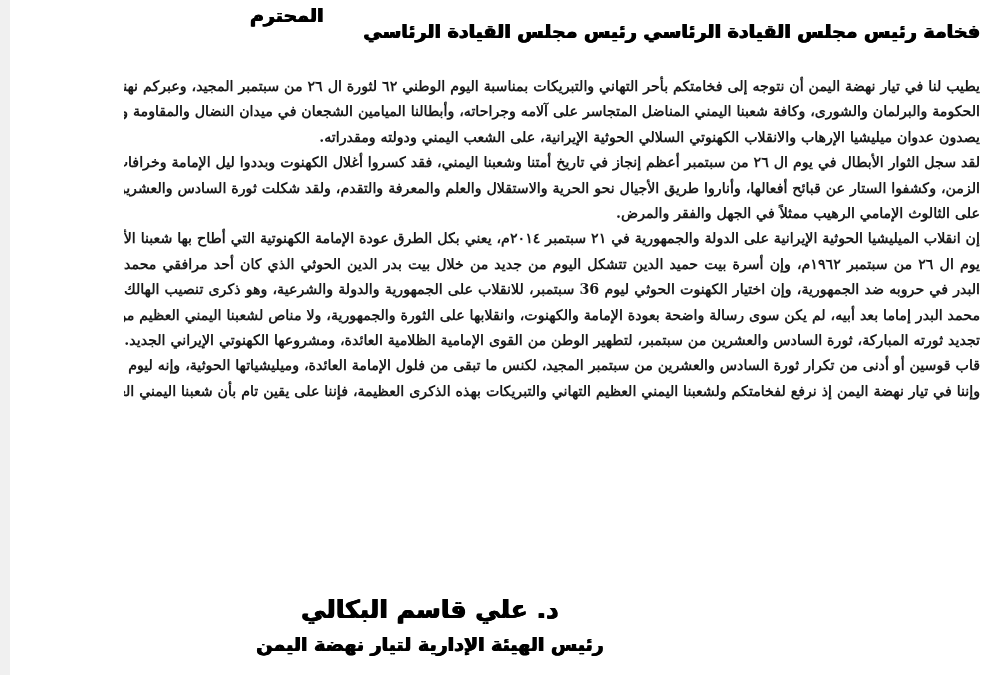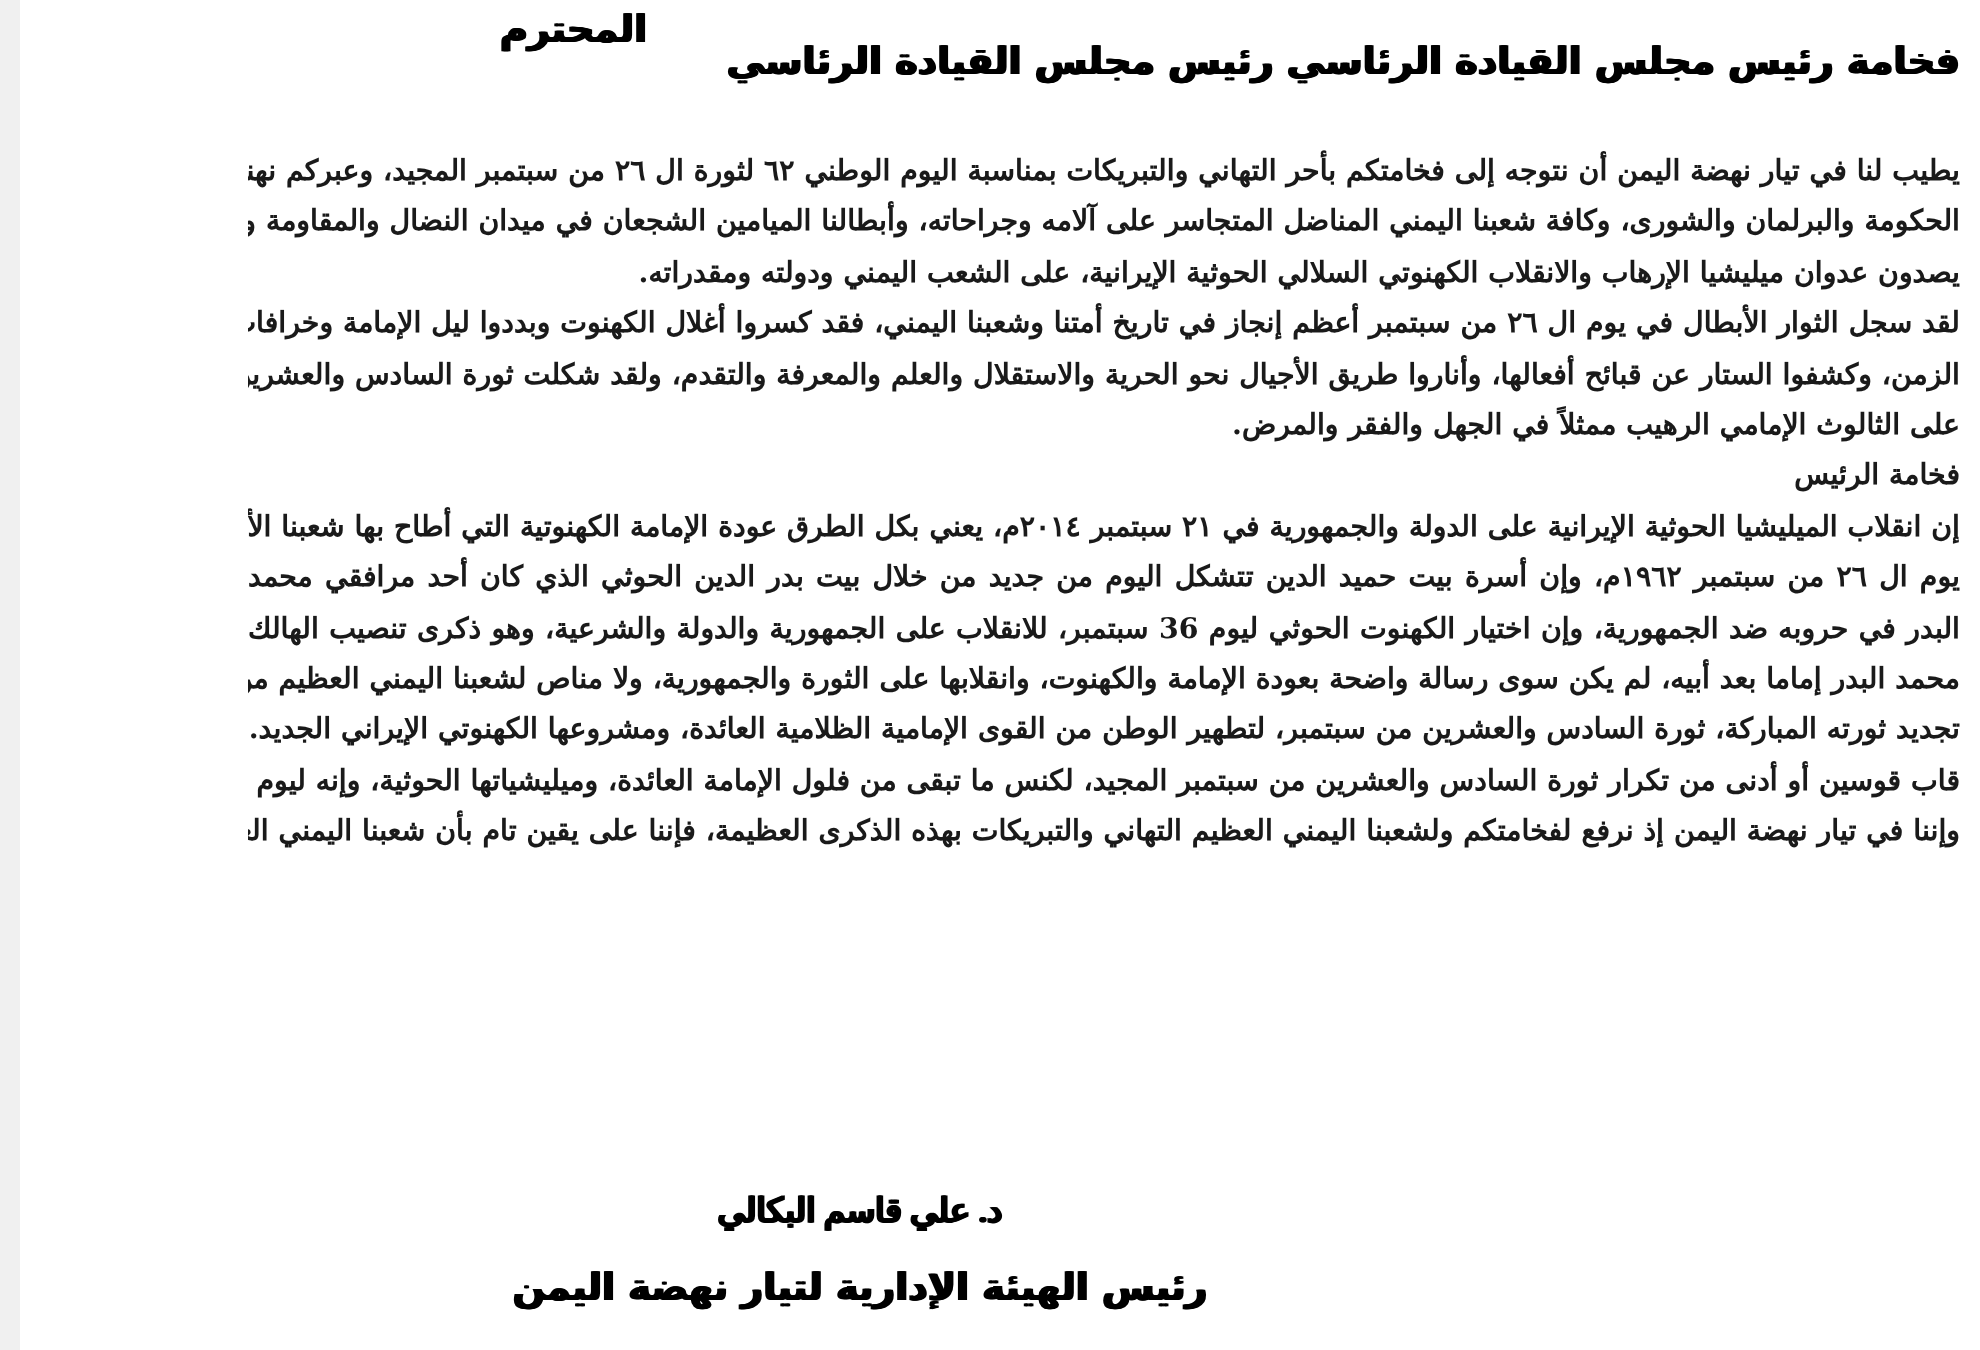--- a/index.html
+++ b/index.html
@@ -88,23 +88,22 @@
       left: 200px;
       width: 440px;
       direction: rtl;
       text-align: center;
       font-family: "DejaVu Sans", sans-serif;
       font-weight: 900;
       color: #000;
     }
     .signature.name {
       top: 595px;
-      font-size: 17px;
+      font-size: 25px;
       text-shadow: 0.6px 0 0 #000, -0.6px 0 0 #000;
-      font-family: Liberation Serif, serif;
     }
     .signature.role {
       top: 633px;
       font-size: 19px;
       text-shadow: 0.6px 0 0 #000, -0.6px 0 0 #000;
     }
   </style>
 </head>
 <body>
 
@@ -122,23 +121,20 @@
       <span class="line">يطيب لنا في تيار نهضة اليمن أن نتوجه إلى فخامتكم بأحر التهاني والتبريكات بمناسبة اليوم الوطني ٦٢ لثورة ال ٢٦ من سبتمبر المجيد، وعبركم نهنئ</span>
       <span class="line">الحكومة والبرلمان والشورى، وكافة شعبنا اليمني المناضل المتجاسر على آلامه وجراحاته، وأبطالنا الميامين الشجعان في ميدان النضال والمقاومة وهم</span>
       <span class="line last">يصدون عدوان ميليشيا الإرهاب والانقلاب الكهنوتي السلالي الحوثية الإيرانية، على الشعب اليمني ودولته ومقدراته.</span>
     </p>
     <p>
       <span class="line">لقد سجل الثوار الأبطال في يوم ال ٢٦ من سبتمبر أعظم إنجاز في تاريخ أمتنا وشعبنا اليمني، فقد كسروا أغلال الكهنوت وبددوا ليل الإمامة وخرافات</span>
       <span class="line">الزمن، وكشفوا الستار عن قبائح أفعالها، وأناروا طريق الأجيال نحو الحرية والاستقلال والعلم والمعرفة والتقدم، ولقد شكلت ثورة السادس والعشرين من</span>
       <span class="line last">على الثالوث الإمامي الرهيب ممثلاً في الجهل والفقر والمرض.</span>
     </p>
     <p>
-      <span class="heading">فخامة الرئيس</span>
-    </p>
-    <p>
       <span class="line">إن انقلاب الميليشيا الحوثية الإيرانية على الدولة والجمهورية في ٢١ سبتمبر ٢٠١٤م، يعني بكل الطرق عودة الإمامة الكهنوتية التي أطاح بها شعبنا الأبي</span>
       <span class="line">يوم ال ٢٦ من سبتمبر ١٩٦٢م، وإن أسرة بيت حميد الدين تتشكل اليوم من جديد من خلال بيت بدر الدين الحوثي الذي كان أحد مرافقي محمد</span>
       <span class="line">البدر في حروبه ضد الجمهورية، وإن اختيار الكهنوت الحوثي ليوم 36 سبتمبر، للانقلاب على الجمهورية والدولة والشرعية، وهو ذكرى تنصيب الهالك</span>
       <span class="line">محمد البدر إماما بعد أبيه، لم يكن سوى رسالة واضحة بعودة الإمامة والكهنوت، وانقلابها على الثورة والجمهورية، ولا مناص لشعبنا اليمني العظيم من</span>
       <span class="line last">تجديد ثورته المباركة، ثورة السادس والعشرين من سبتمبر، لتطهير الوطن من القوى الإمامية الظلامية العائدة، ومشروعها الكهنوتي الإيراني الجديد.</span>
     </p>
     <p>
       <span class="line last">قاب قوسين أو أدنى من تكرار ثورة السادس والعشرين من سبتمبر المجيد، لكنس ما تبقى من فلول الإمامة العائدة، وميليشياتها الحوثية، وإنه ليوم موعود.</span>
       <span class="line">وإننا في تيار نهضة اليمن إذ نرفع لفخامتكم ولشعبنا اليمني العظيم التهاني والتبريكات بهذه الذكرى العظيمة، فإننا على يقين تام بأن شعبنا اليمني العظيم</span>
     </p>

